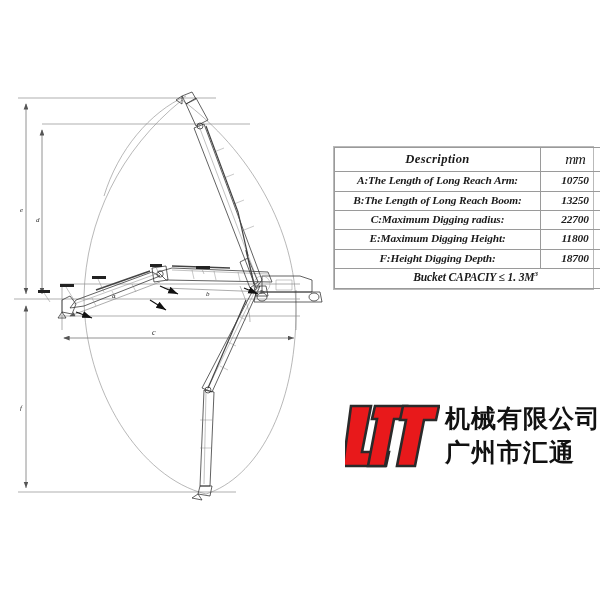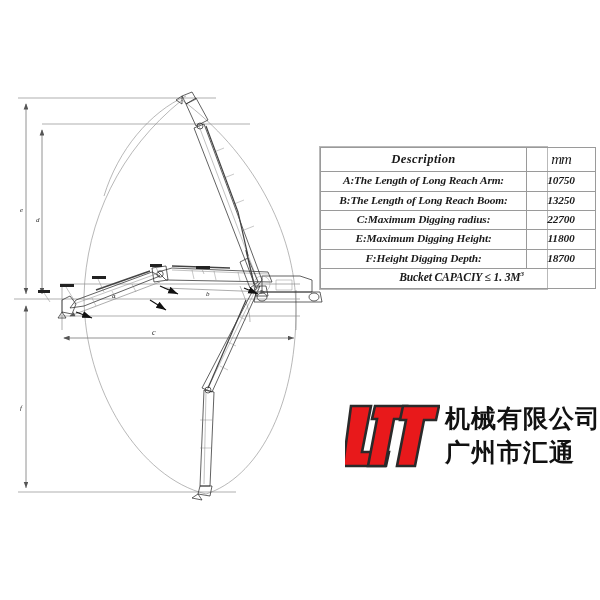--- a/index.html
+++ b/index.html
@@ -12,22 +12,22 @@
     position:relative;
   }
   #root{position:absolute;left:0;top:0;width:600px;height:600px;}
 
   
   #drawing{position:absolute;left:0;top:0;width:330px;height:540px;}
   #drawing svg{display:block;}
 
   
   #spec-table{
-    position:absolute;left:319px;top:146px;
-    width:229px;
+    position:absolute;left:333px;top:146px;
+    width:261px;
     border:1px solid #b9b9b9;
     background:#ffffff;
     box-sizing:border-box;
   }
   #spec-table table{
     border-collapse:collapse;
     width:100%;
     table-layout:fixed;
   }
   #spec-table td{

